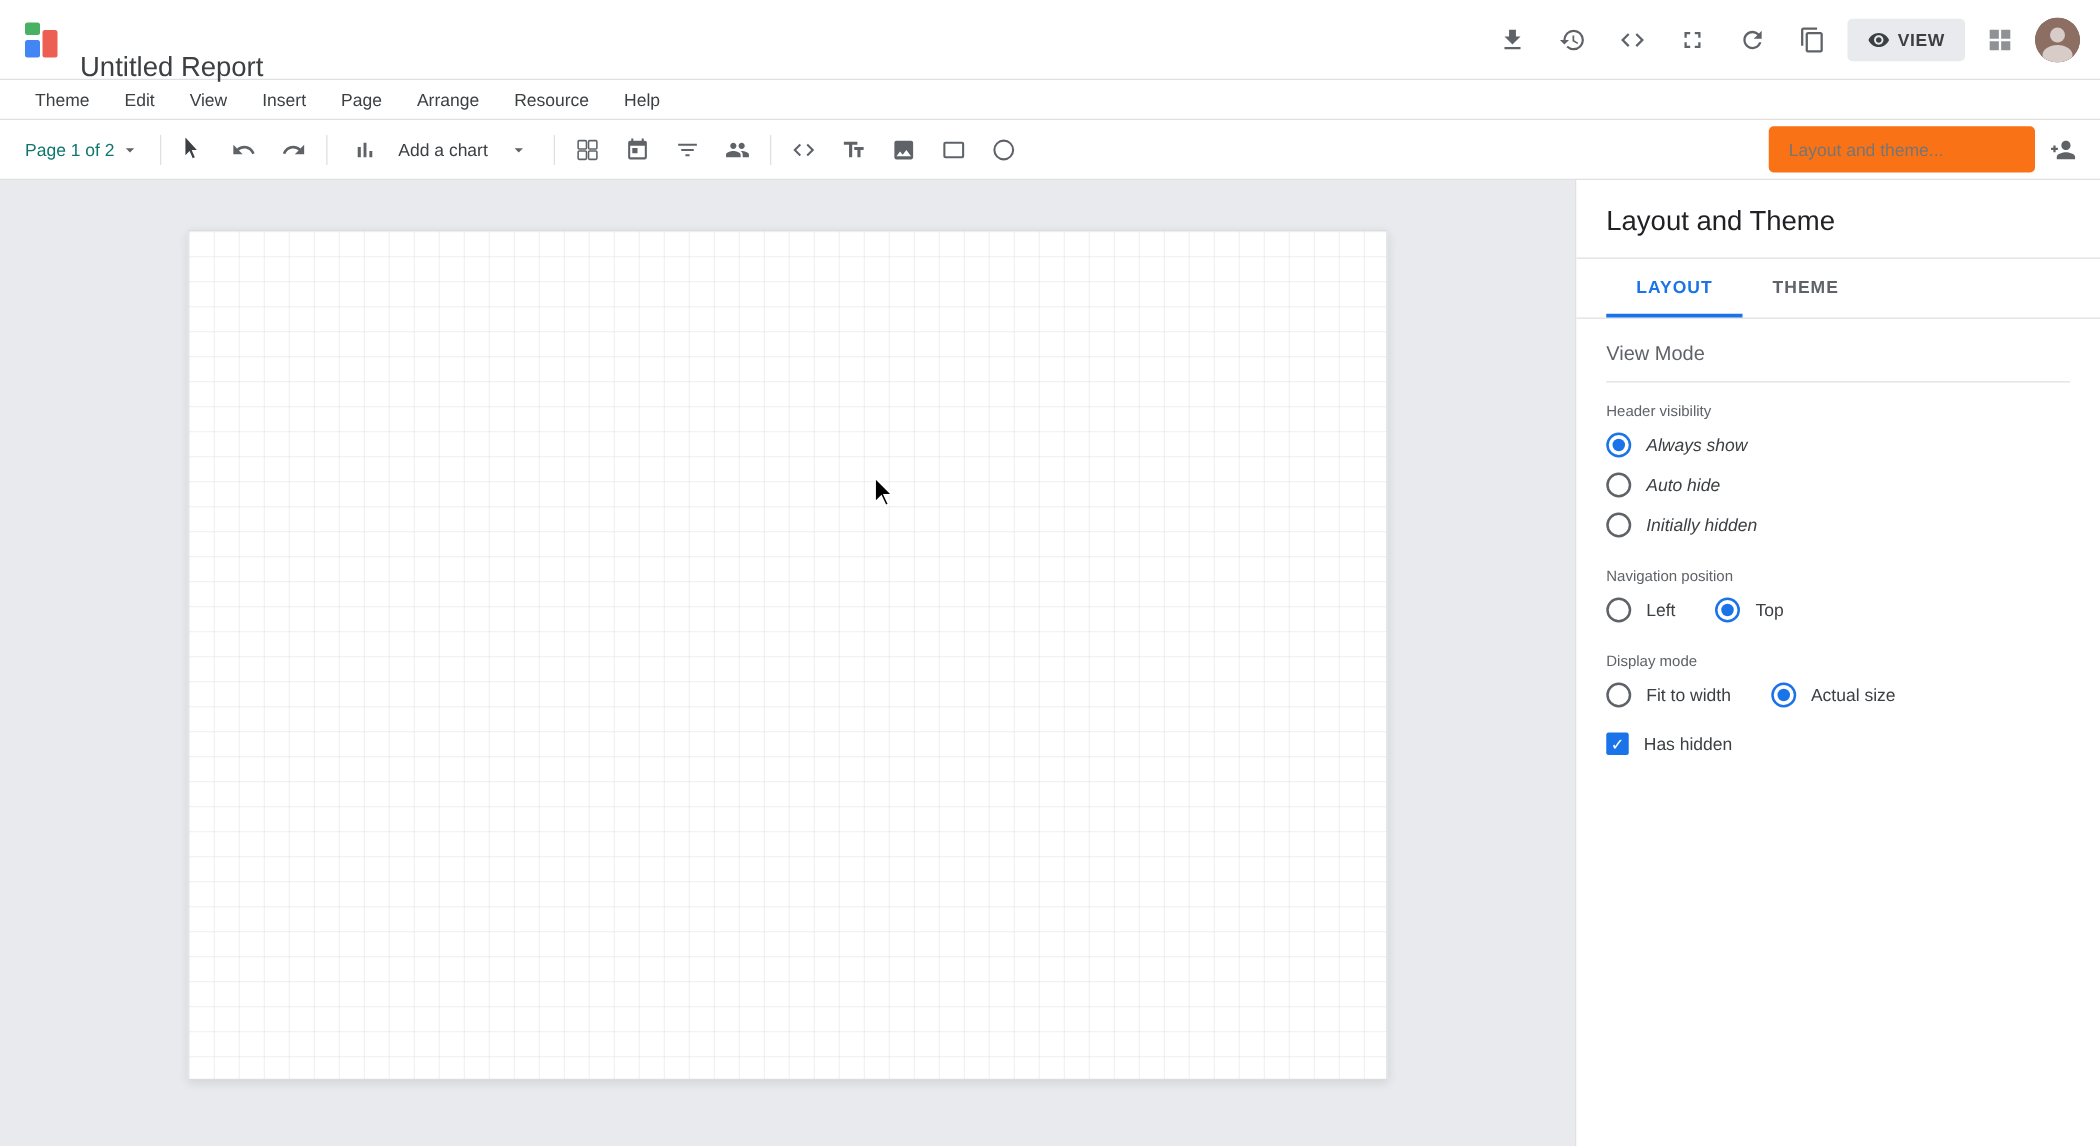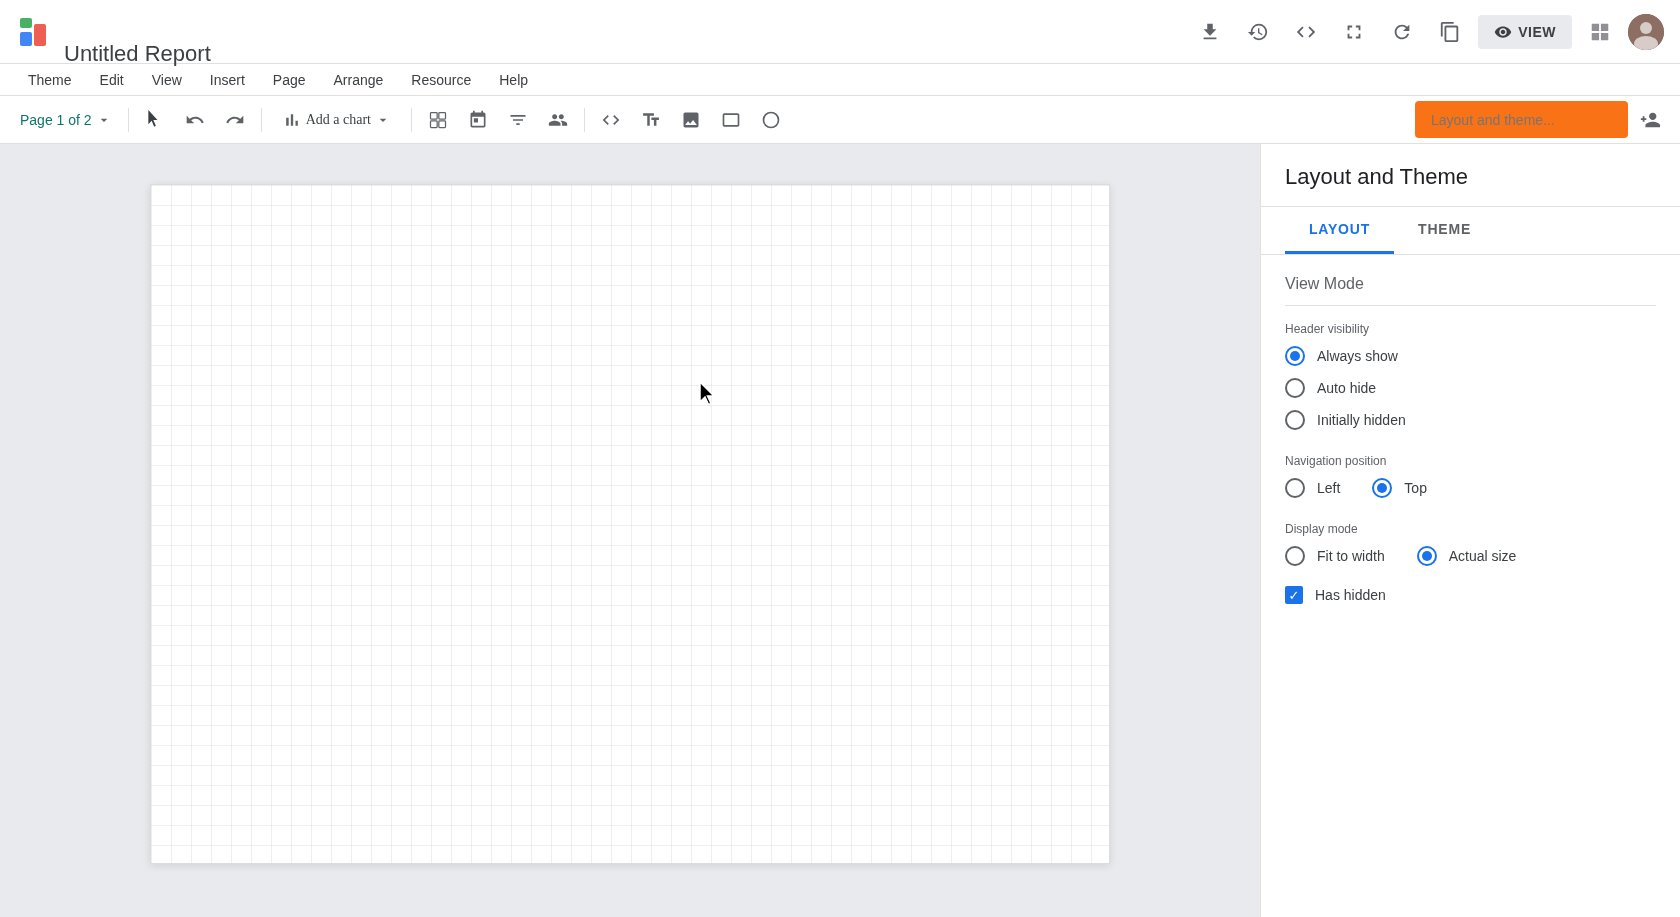--- a/index.html
+++ b/index.html
@@ -150,30 +150,29 @@
       gap: 4px;
       font-size: 14px;
       color: #0f766e;
       cursor: pointer;
       padding: 4px 8px;
       border-radius: 4px;
     }
     #add-chart-btn {
       display: flex;
       align-items: center;
-      gap: 4px;
+      gap: 17px;
       padding: 0 12px;
       height: 36px;
       border-radius: 4px;
       border: none;
       background: transparent;
       cursor: pointer;
       font-size: 14px;
       color: #3c4043;
-      font-family: Liberation Serif, serif;
     }
     #layout-theme-input {
       flex: 1;
       border: none;
       background: transparent;
       font-size: 14px;
       color: #3c4043;
       outline: none;
       padding: 4px 8px;
     }
@@ -293,20 +292,21 @@
       display: flex;
       flex-direction: column;
       gap: 12px;
       margin-bottom: 24px;
     }
     .radio-row {
       display: flex;
       align-items: center;
       gap: 12px;
       cursor: pointer;
+      font-style: italic;
     }
     .radio-outer {
       width: 20px;
       height: 20px;
       border-radius: 50%;
       border: 2px solid #5f6368;
       display: flex;
       align-items: center;
       justify-content: center;
       flex-shrink: 0;

